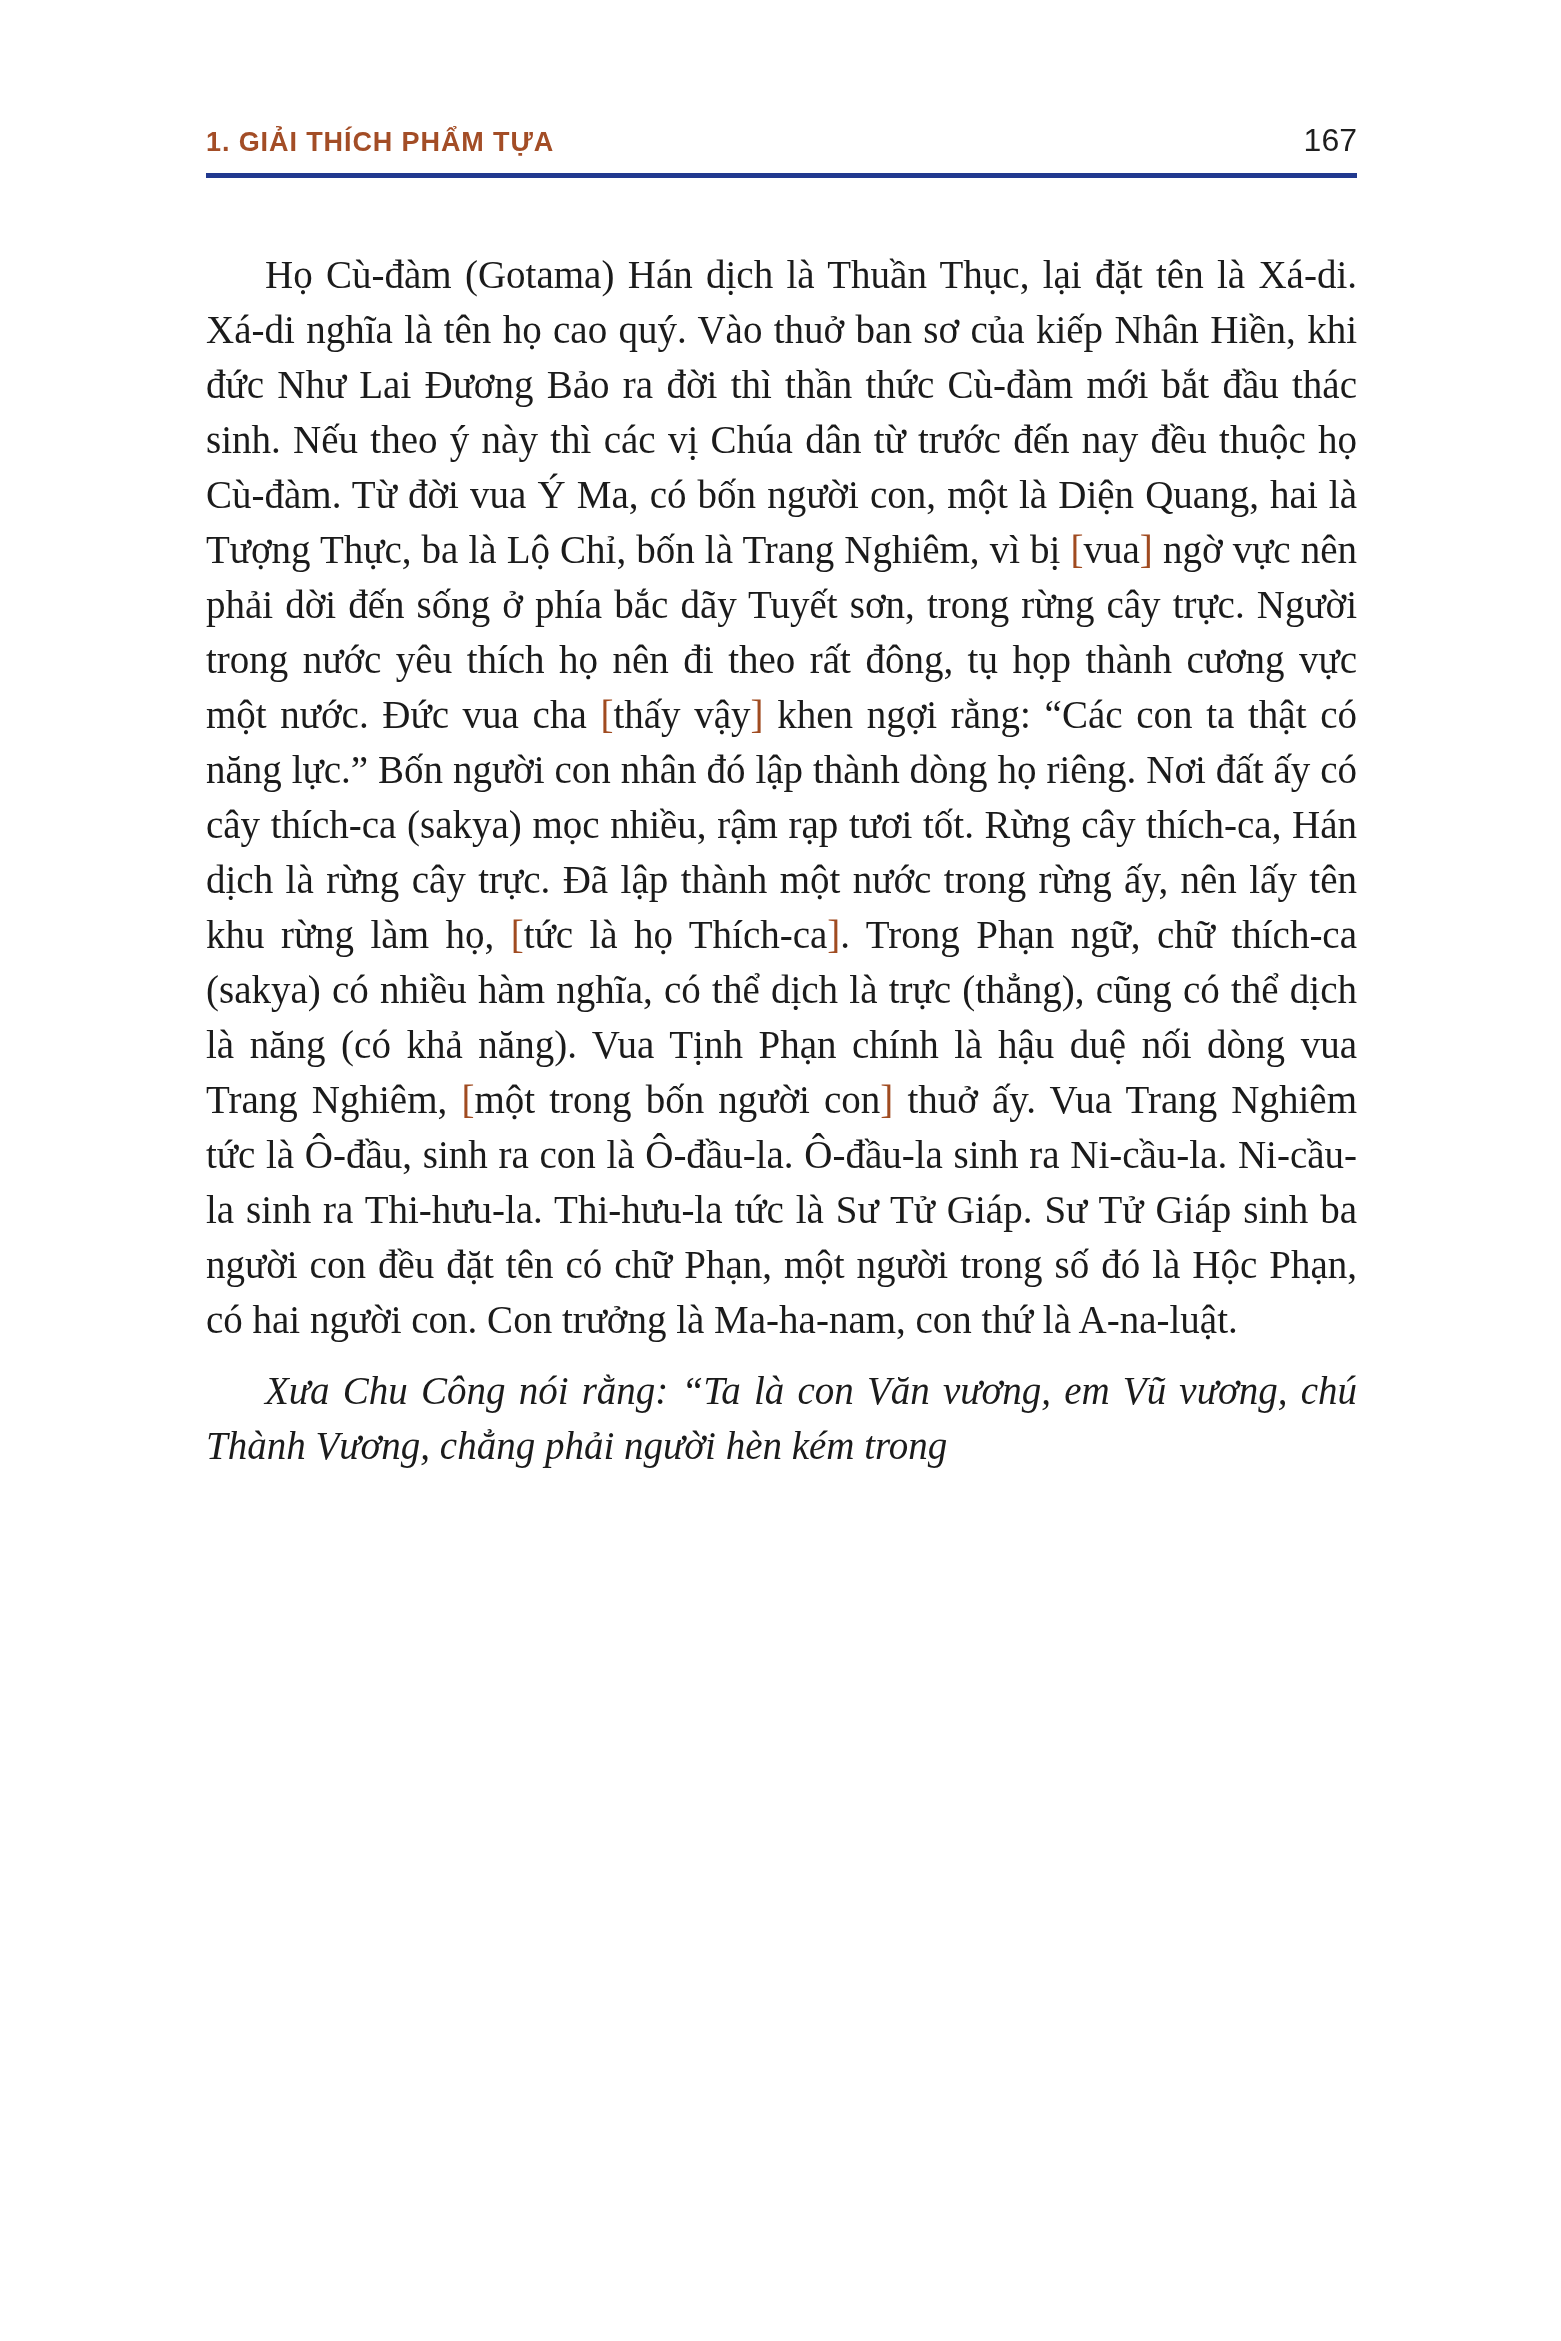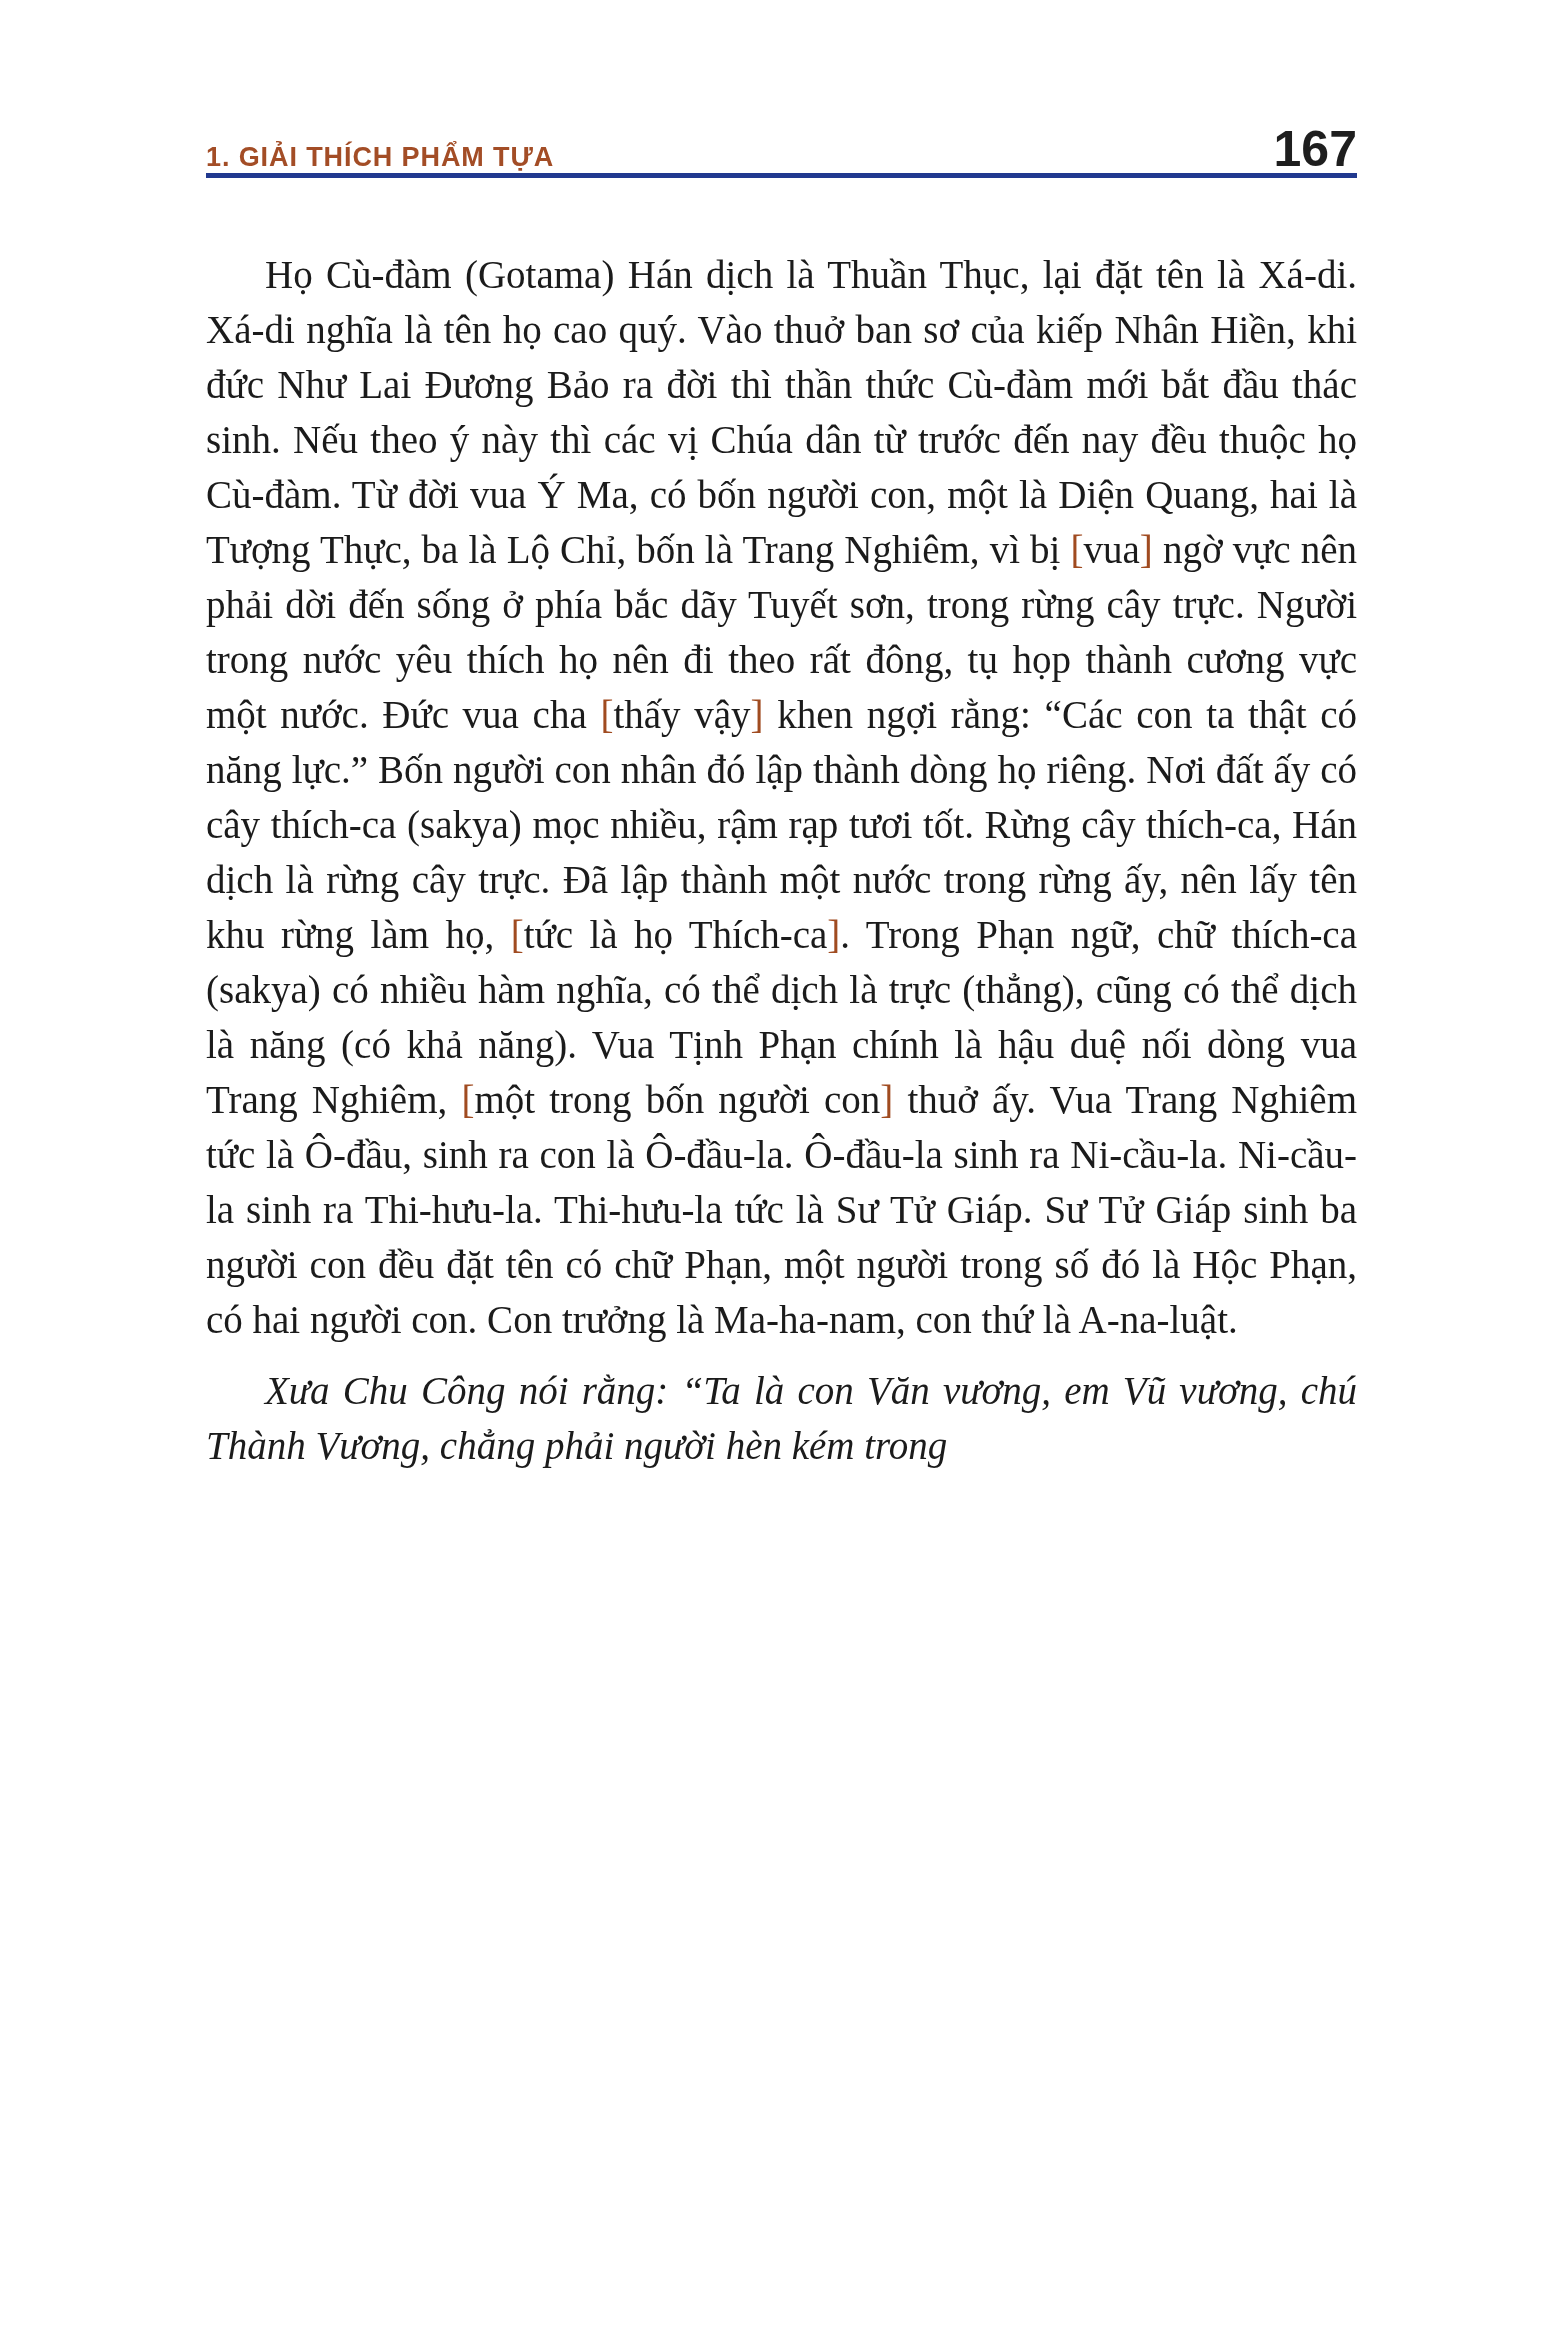--- a/index.html
+++ b/index.html
@@ -30,22 +30,22 @@
     font-family: "Liberation Sans", sans-serif;
     font-weight: 700;
     font-size: 27px;
     line-height: 1;
     letter-spacing: 0.9px;
     color: var(--header-text, #A34D26);
     white-space: nowrap;
   }
   .page-number {
     font-family: "Liberation Sans", sans-serif;
-    font-weight: 700;
-    font-size: 50px;
+    font-weight: 400;
+    font-size: 32px;
     line-height: 1;
     color: var(--page-number, #1e1e1e);
   }
   .header-rule {
     position: absolute;
     left: 0;
     right: 0;
     top: 49px;
     height: 5.2px;
     background: var(--header-rule, #21398F);

